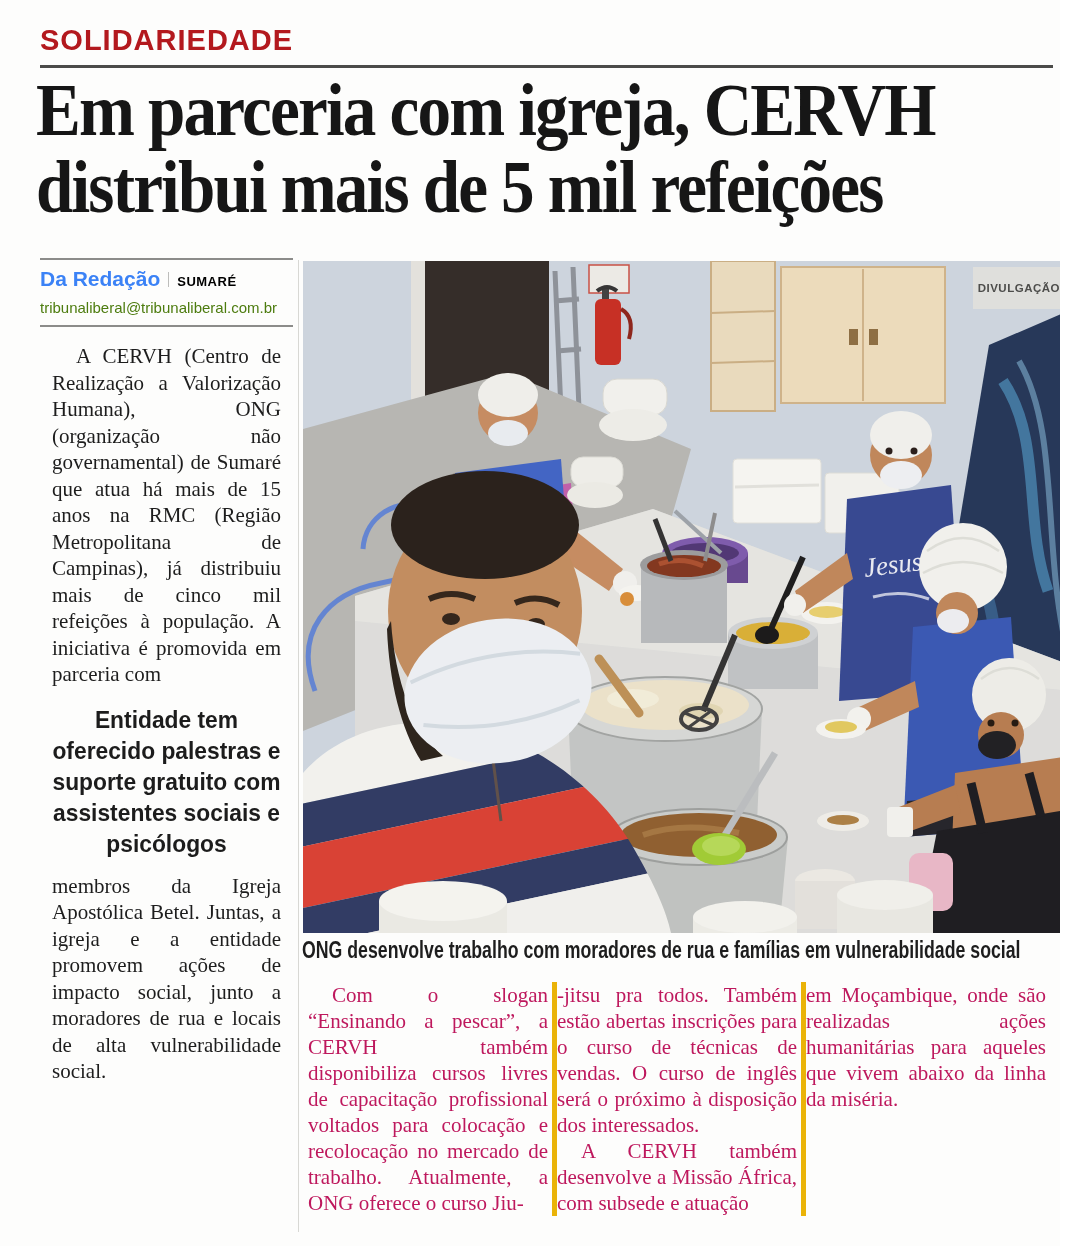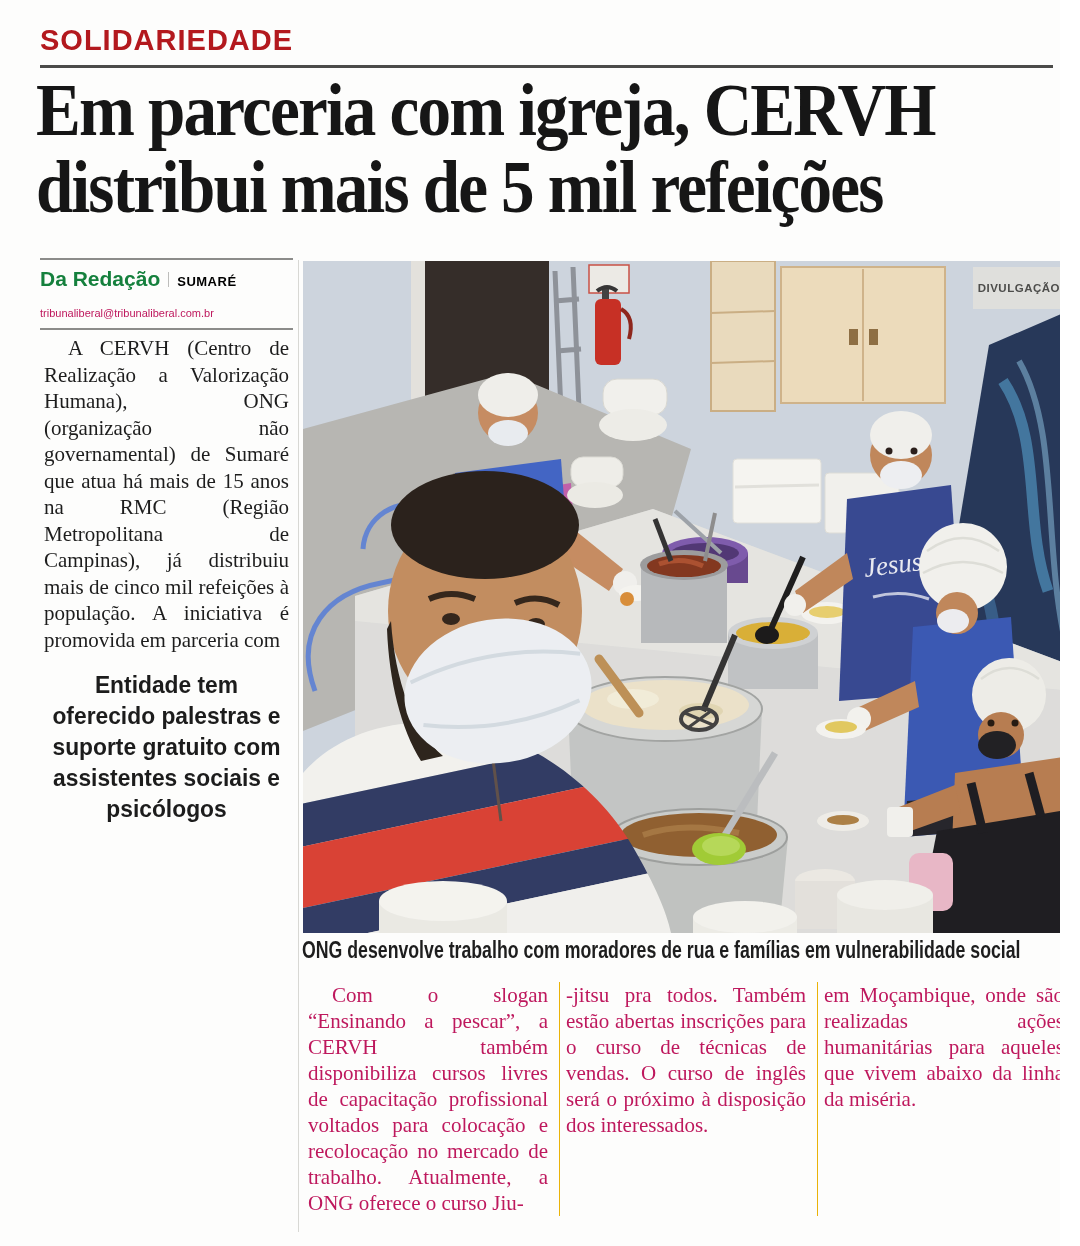--- a/index.html
+++ b/index.html
@@ -10,48 +10,48 @@
           font-weight:bold;font-size:29px;letter-spacing:1px;color:#b3191e;}
   .kicker-rule{position:absolute;left:40px;top:65px;width:1013px;height:3px;background:#4b4b49;}
   
   .headline{position:absolute;left:36px;top:72px;width:1100px;font-family:"Liberation Serif",serif;
             font-weight:bold;font-size:73px;line-height:77px;letter-spacing:-2px;color:#161616;
             transform:scaleX(.92);transform-origin:left top;}
   
   .byline{position:absolute;left:40px;top:258px;width:253px;border-top:2px solid #8c8c8a;
           border-bottom:2px solid #8c8c8a;padding:7px 0 9px 0;font-family:"Liberation Sans",sans-serif;}
   .byline-row{display:flex;align-items:baseline;gap:8px;}
-  .byline-author{font-weight:bold;font-size:21px;color:#15803d;}
+  .byline-author{font-weight:bold;font-size:21px;color:#3b82f6;}
   .byline-divider{width:1px;height:15px;background:#bdbdbb;align-self:center;}
   .byline-location{font-weight:bold;font-size:13px;letter-spacing:.5px;color:#000000;}
-  .byline-email{font-size:11px;color:#be185d;margin-top:16px;}
+  .byline-email{font-size:15px;color:#4d7c0f;margin-top:8px;}
   
   .v-rule{position:absolute;background:#d8d8d4;width:1px;}
   
   .col-left{position:absolute;left:40px;top:331px;width:253px;font-size:21px;line-height:26.5px;
             text-align:justify;color:#1d1d1d;}
-  .col-left p{margin:4px;}
+  .col-left p{margin:12px;}
   .indent{text-indent:24px;}
   .pull-quote{font-family:"Liberation Sans",sans-serif;font-weight:bold;font-size:24px;line-height:31px;
               text-align:center;color:#1c1c1c;margin:16px 0 14px 0 !important;transform:scaleX(.95);
               transform-origin:center top;}
   
   .photo-wrap{position:absolute;left:303px;top:261px;width:770px;height:672px;}
   .photo-wrap svg{display:block;}
   .photo-credit{position:absolute;top:6px;right:8px;font-family:"Liberation Sans",sans-serif;
                 font-weight:bold;font-size:11.5px;letter-spacing:.5px;color:#4d4d4b;
                 background:rgba(226,225,220,.85);padding:15px 5px;}
   .photo-caption{position:absolute;left:302px;top:937px;width:1000px;font-family:"Liberation Sans",sans-serif;
                  font-weight:bold;font-size:23px;color:#1d1d1d;transform:scaleX(.77);transform-origin:left top;
                  white-space:nowrap;}
   
   .bottom-cols{position:absolute;left:308px;top:982px;width:766px;display:flex;}
   .bcol{width:240px;font-size:21px;line-height:26px;text-align:justify;color:#be185d;}
   .bcol p{margin:0;}
-  .bcol + .bcol{border-left:1px solid #eab308;margin-left:11px;padding-left:6px;}
+  .bcol + .bcol{border-left:5px solid #eab308;margin-left:4px;padding-left:0;}
 </style>
 </head>
 <body>
 
 <div class="page">
 
   <div class="kicker">SOLIDARIEDADE</div>
   <div class="kicker-rule"></div>
 
   <div class="headline">
@@ -66,20 +66,21 @@
       <span class="byline-location">SUMARÉ</span>
     </div>
     <div class="byline-email">tribunaliberal@tribunaliberal.com.br</div>
   </div>
 
   <div class="v-rule" style="left:298px;top:260px;height:972px;"></div>
 
   <div class="col-left">
     <p class="indent">A CERVH (Centro de Realização a Valorização Humana), ONG (organização não governamental) de Sumaré que atua há mais de 15 anos na RMC (Região Metropolitana de Campinas), já distribuiu mais de cinco mil refeições à população. A iniciativa é promovida em parceria com</p>
     <p class="pull-quote">Entidade tem oferecido palestras e suporte gratuito com assistentes sociais e psicólogos</p>
+    <p>membros da Igreja Apostólica Betel. Juntas, a igreja e a entidade promovem ações de impacto social, junto a moradores de rua e locais de alta vulnerabilidade social.</p>
   </div>
 
   <div class="photo-wrap">
     <svg width="770" height="672" viewBox="0 0 770 672">
 
       <rect x="0" y="0" width="770" height="672" fill="#ccd5df"></rect>
 
       <g>
         <rect x="108" y="0" width="16" height="182" fill="#e4e3de"></rect>
         <rect x="122" y="0" width="124" height="178" fill="#2b241f"></rect>
@@ -288,19 +289,20 @@
   </div>
 
   <div class="photo-caption">ONG desenvolve trabalho com moradores de rua e famílias em vulnerabilidade social</div>
 
   <div class="bottom-cols">
     <div class="bcol">
       <p class="indent">Com o slogan “Ensinando a pescar”, a CERVH também disponibiliza cursos livres de capacitação profissional voltados para colocação e recolocação no mercado de trabalho. Atualmente, a ONG oferece o curso Jiu-</p>
     </div>
     <div class="bcol">
       <p>-jitsu pra todos. Também estão abertas inscrições para o curso de técnicas de vendas. O curso de inglês será o próximo à disposição dos interessados.</p>
+      <p class="indent">A CERVH também desenvolve a Missão África, com subsede e atuação</p>
     </div>
     <div class="bcol">
       <p>em Moçambique, onde são realizadas ações humanitárias para aqueles que vivem abaixo da linha da miséria.</p>
     </div>
   </div>
 
 </div>
 
 </body></html>

